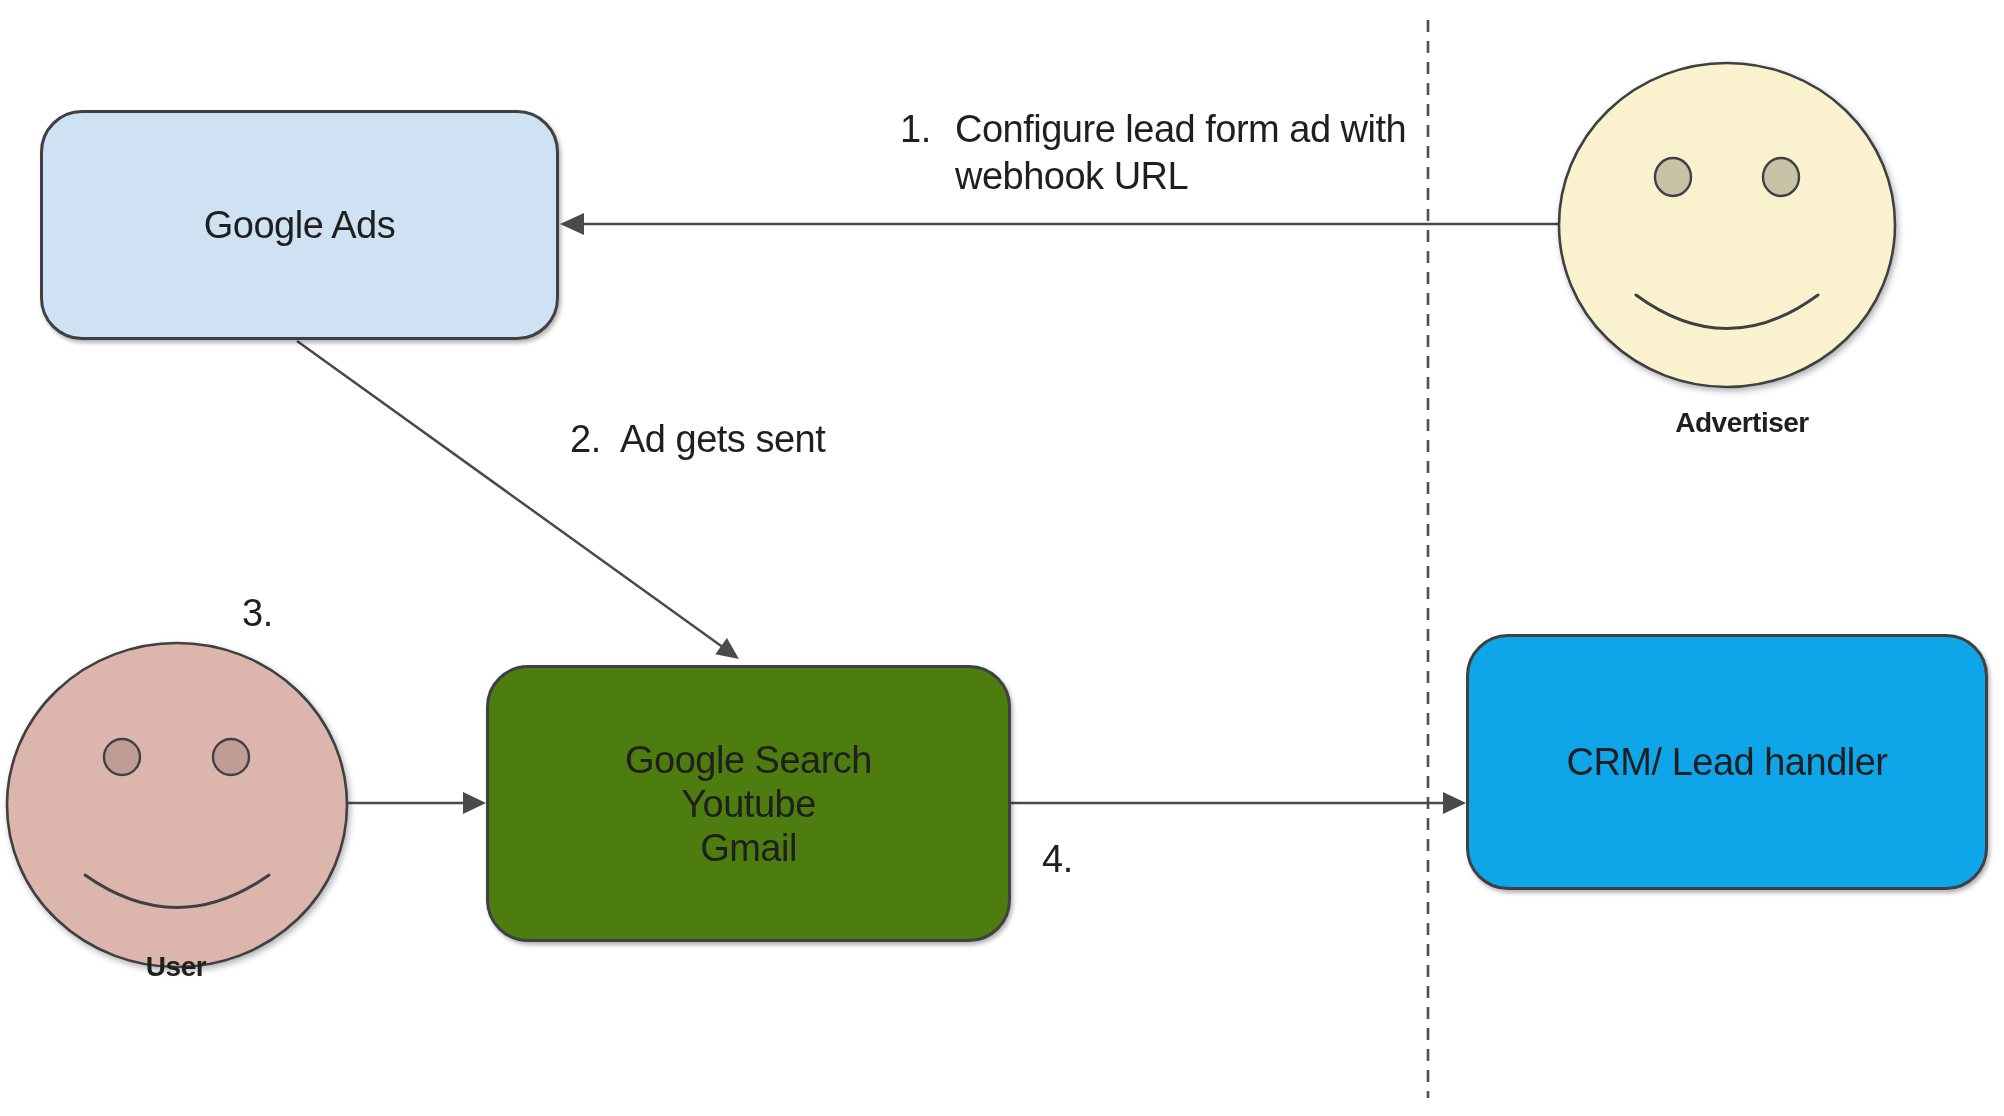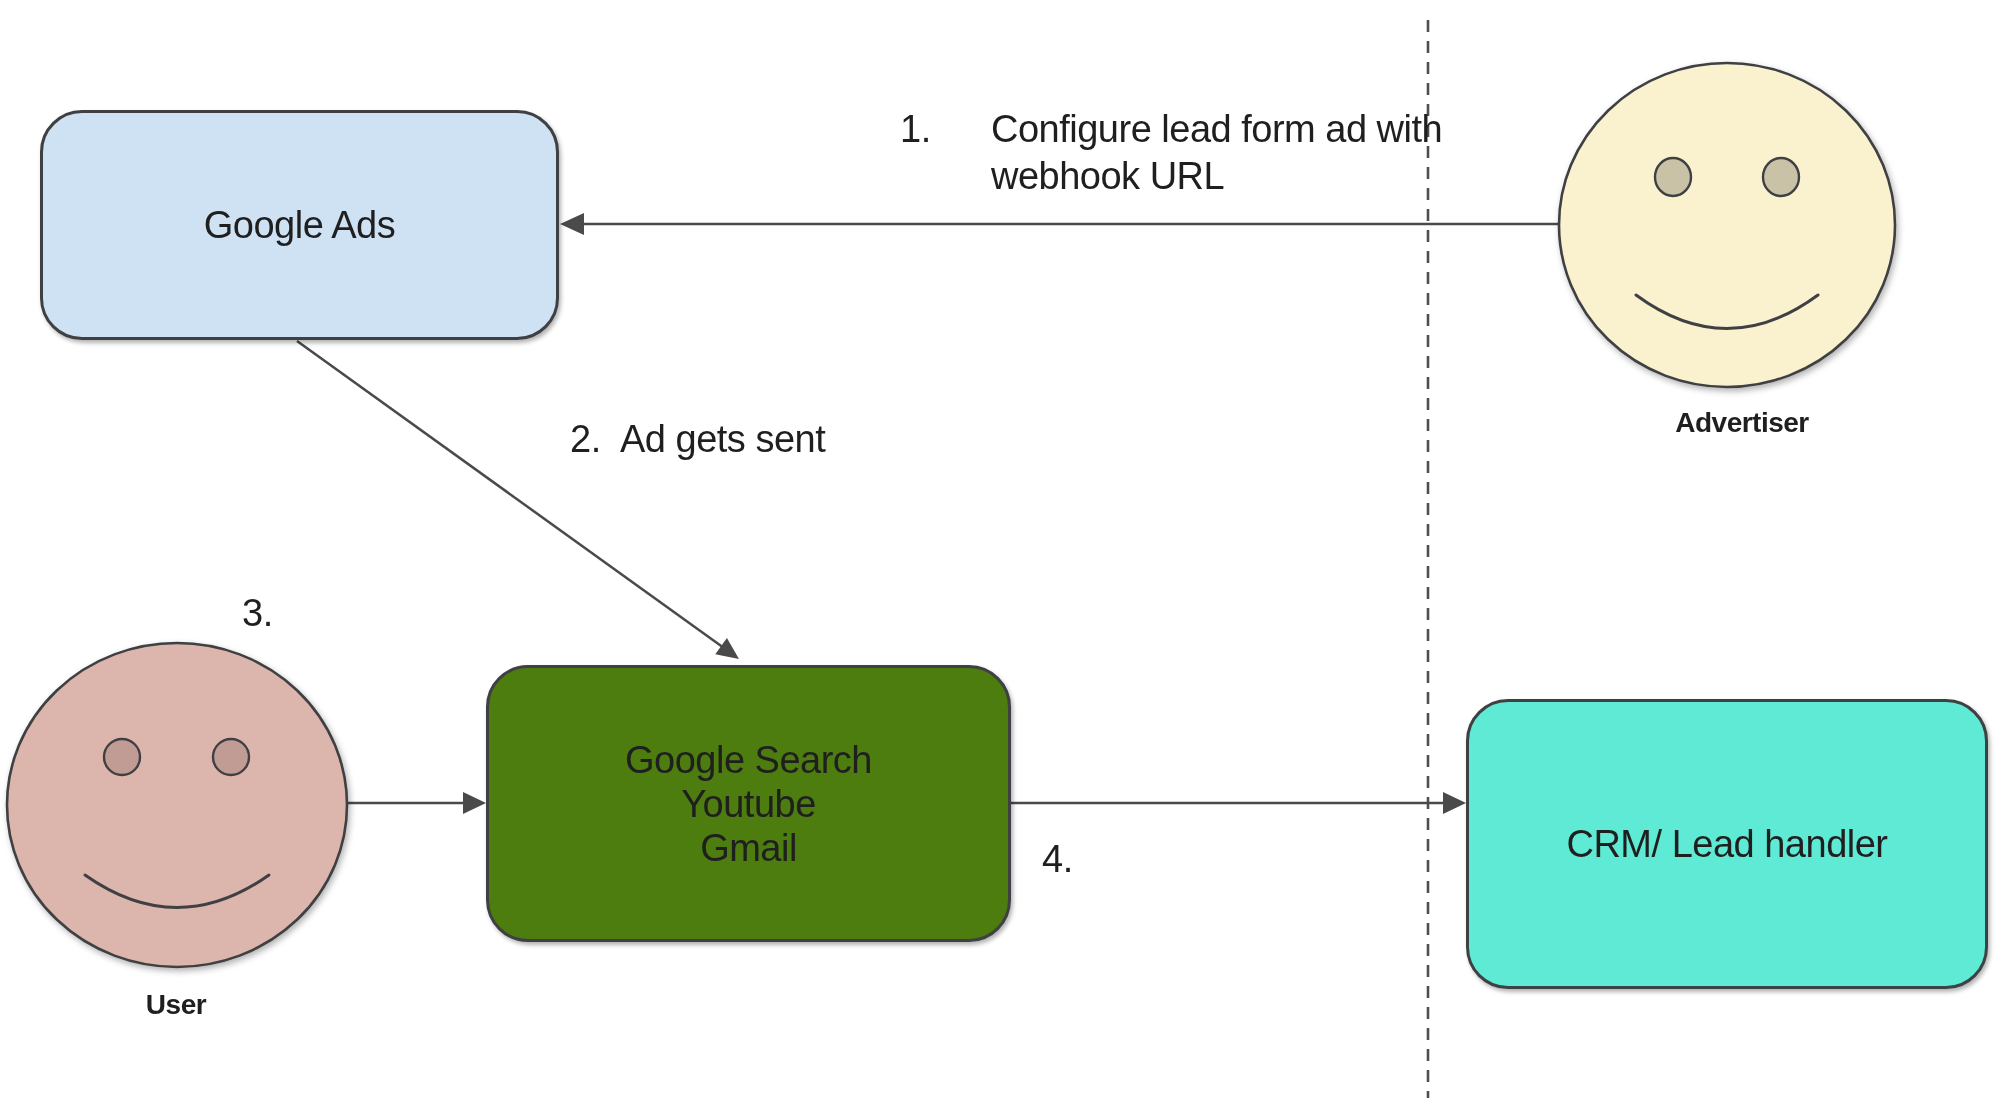--- a/index.html
+++ b/index.html
@@ -19,43 +19,43 @@
     border-radius:42px;
     display:flex;flex-direction:column;
     align-items:center;justify-content:center;
     font-size:38px;letter-spacing:-0.5px;
     text-align:center;
     box-shadow:2px 3px 4px rgba(0,0,0,0.30);
   }
   .box .line{line-height:44px;}
   #box-google-ads{left:40px;top:110px;width:519px;height:230px;background:#cfe2f3;}
   #box-surfaces{left:486px;top:665px;width:525px;height:277px;background:#4d7c0f;}
-  #box-crm{left:1466px;top:699px;width:522px;height:290px;background:#5eead4;}
+  #box-crm{left:1466px;top:634px;width:522px;height:256px;background:#0ea5e9;}
   .step{
     position:absolute;display:flex;
     font-size:38px;line-height:47px;letter-spacing:-0.5px;
   }
   .step .num{flex:0 0 auto;}
   #step-1{left:900px;top:106px;}
   #step-1 .num{width:55px;}
-  #step-1 .txt{width:500px;margin-left:36px;}
+  #step-1 .txt{width:500px;}
   #step-2{left:570px;top:416px;}
   #step-2 .num{width:50px;}
   #step-3{left:242px;top:590px;}
   #step-3 .num{width:43px;}
   #step-4{left:1042px;top:836px;}
   #step-4 .num{width:45px;}
   #step-4 .txt{width:330px;}
   .actor-name{
     position:absolute;
     font-size:28px;font-weight:700;letter-spacing:-0.5px;
     transform:translateX(-50%);
     white-space:nowrap;
   }
-  #name-user{left:176px;top:989px;}
+  #name-user{left:176px;top:951px;}
   #name-advertiser{left:1742px;top:407px;}
 </style>
 </head>
 <body>
 
 <div class="canvas">
 
   <svg class="layer" width="2004" height="1116" viewBox="0 0 2004 1116">
     <defs>
       <filter id="faceShadow" x="-20%" y="-20%" width="140%" height="140%">

